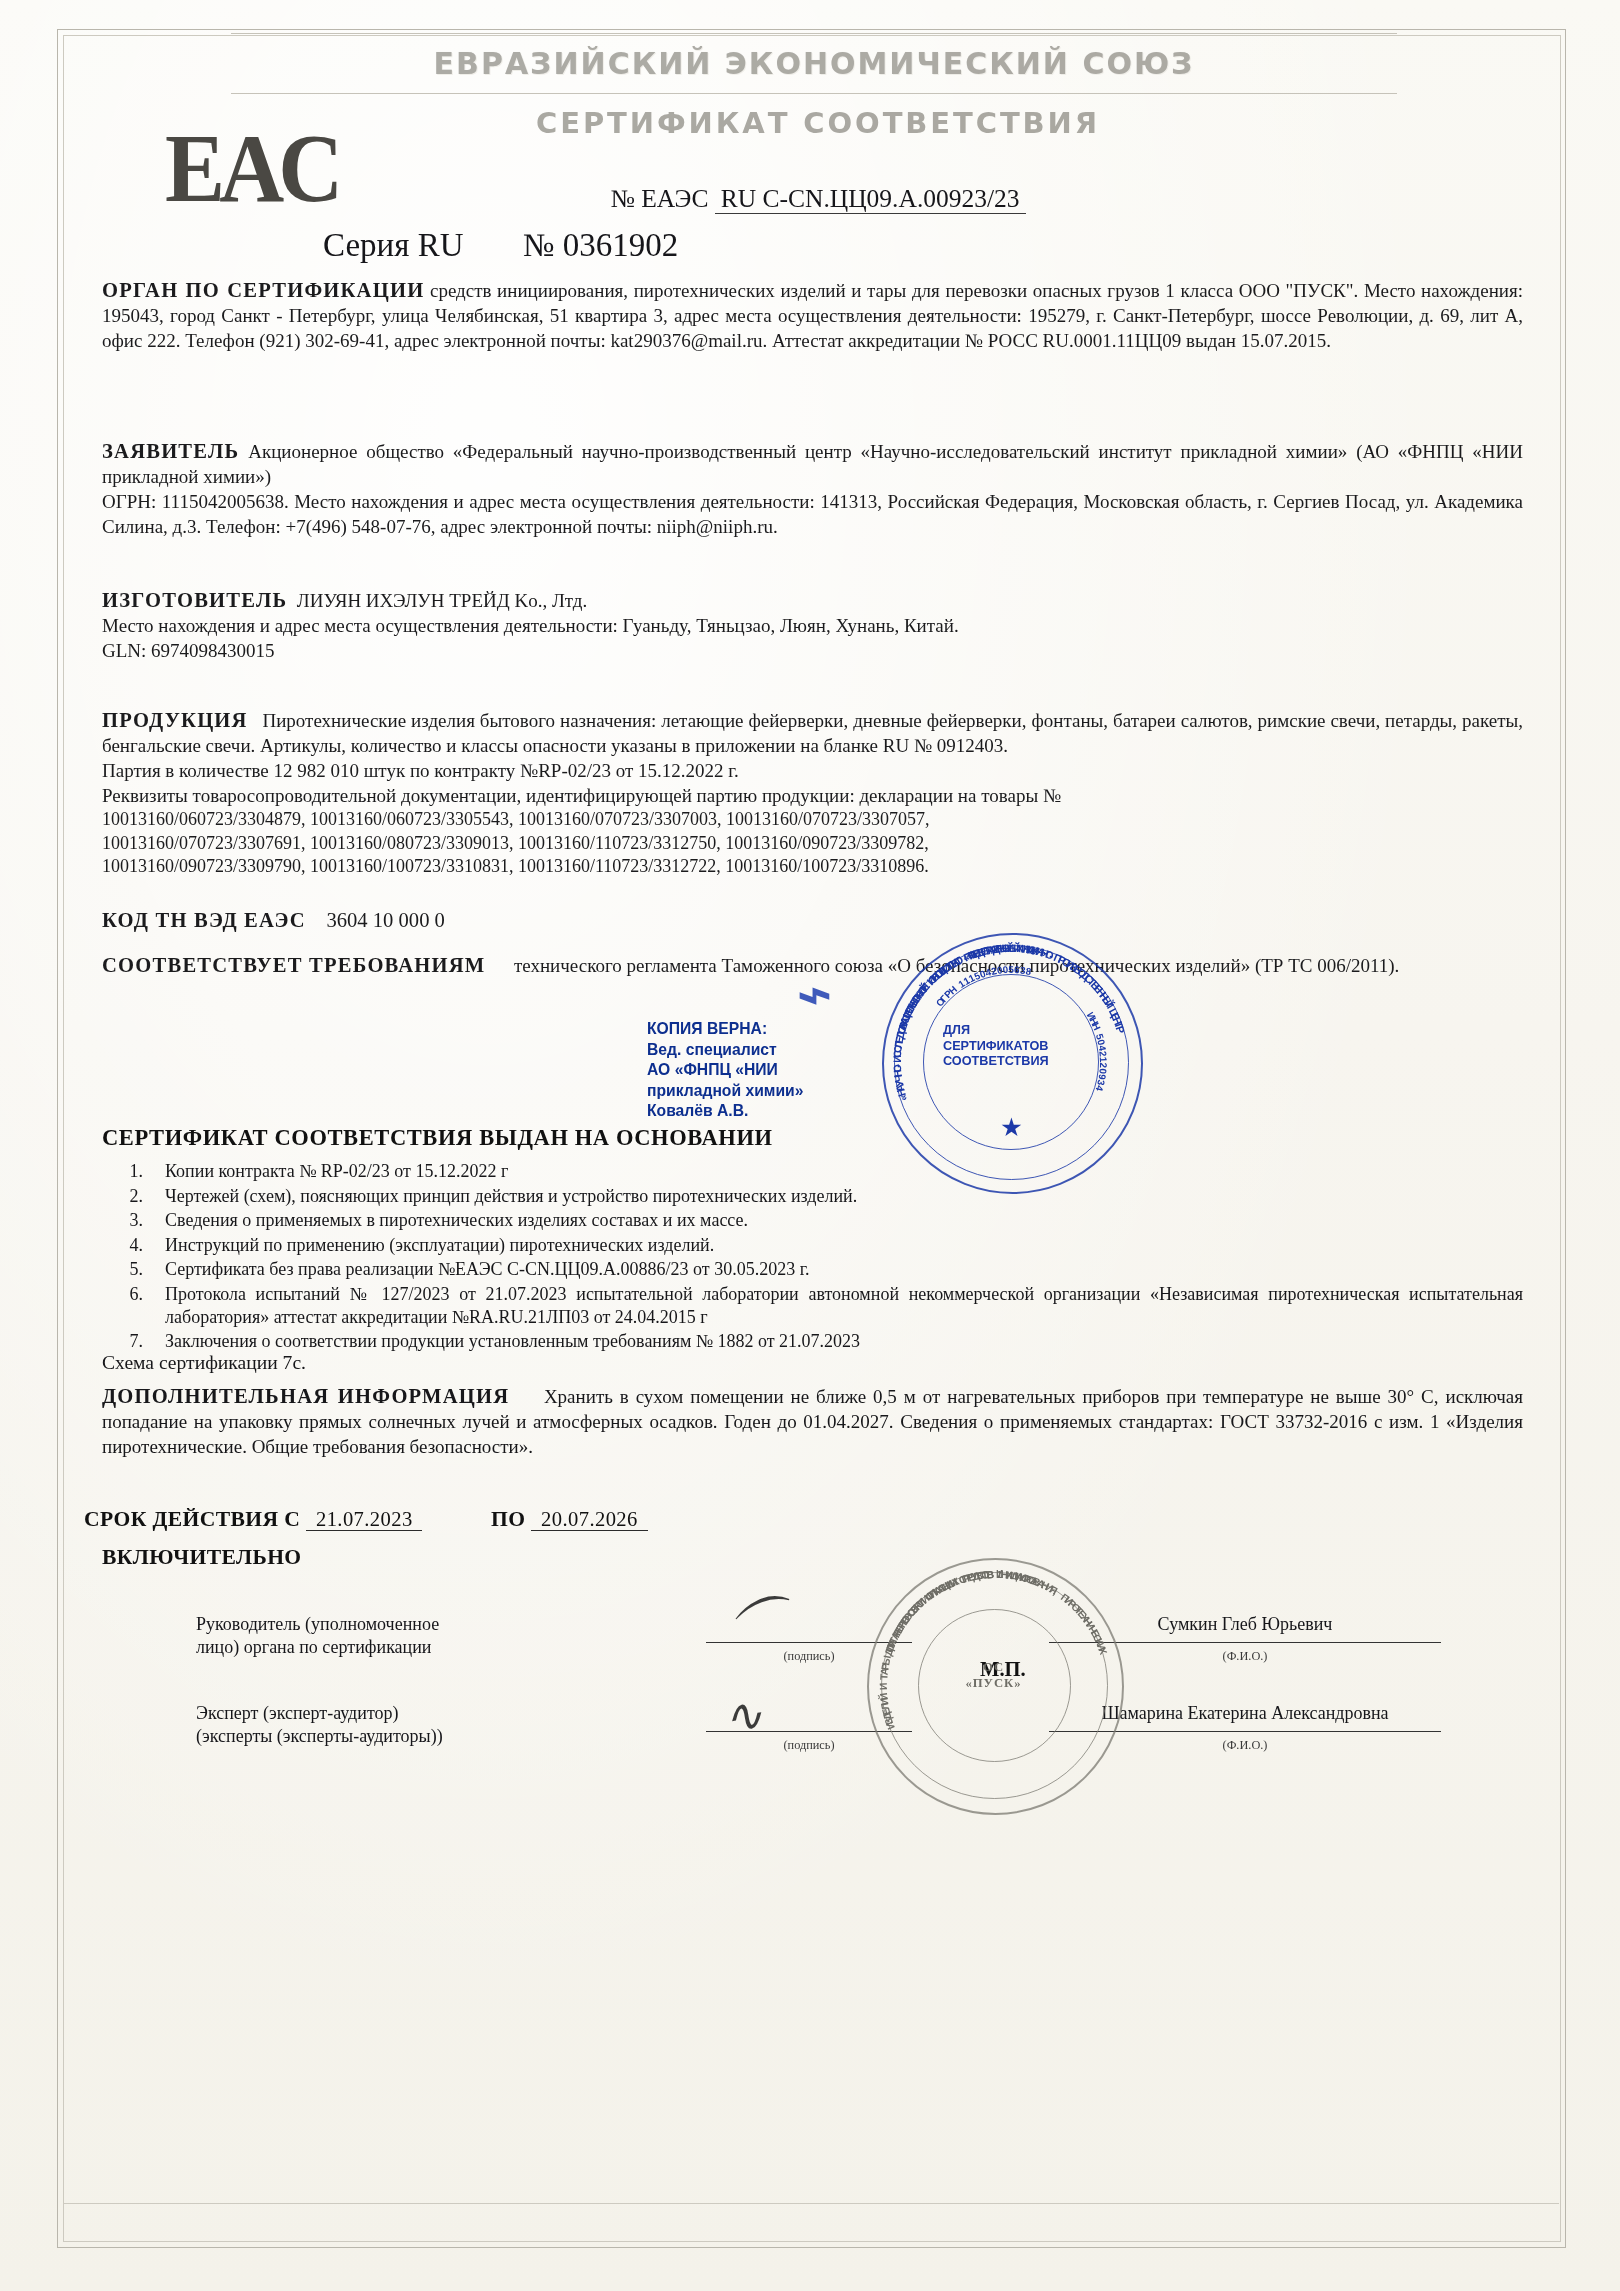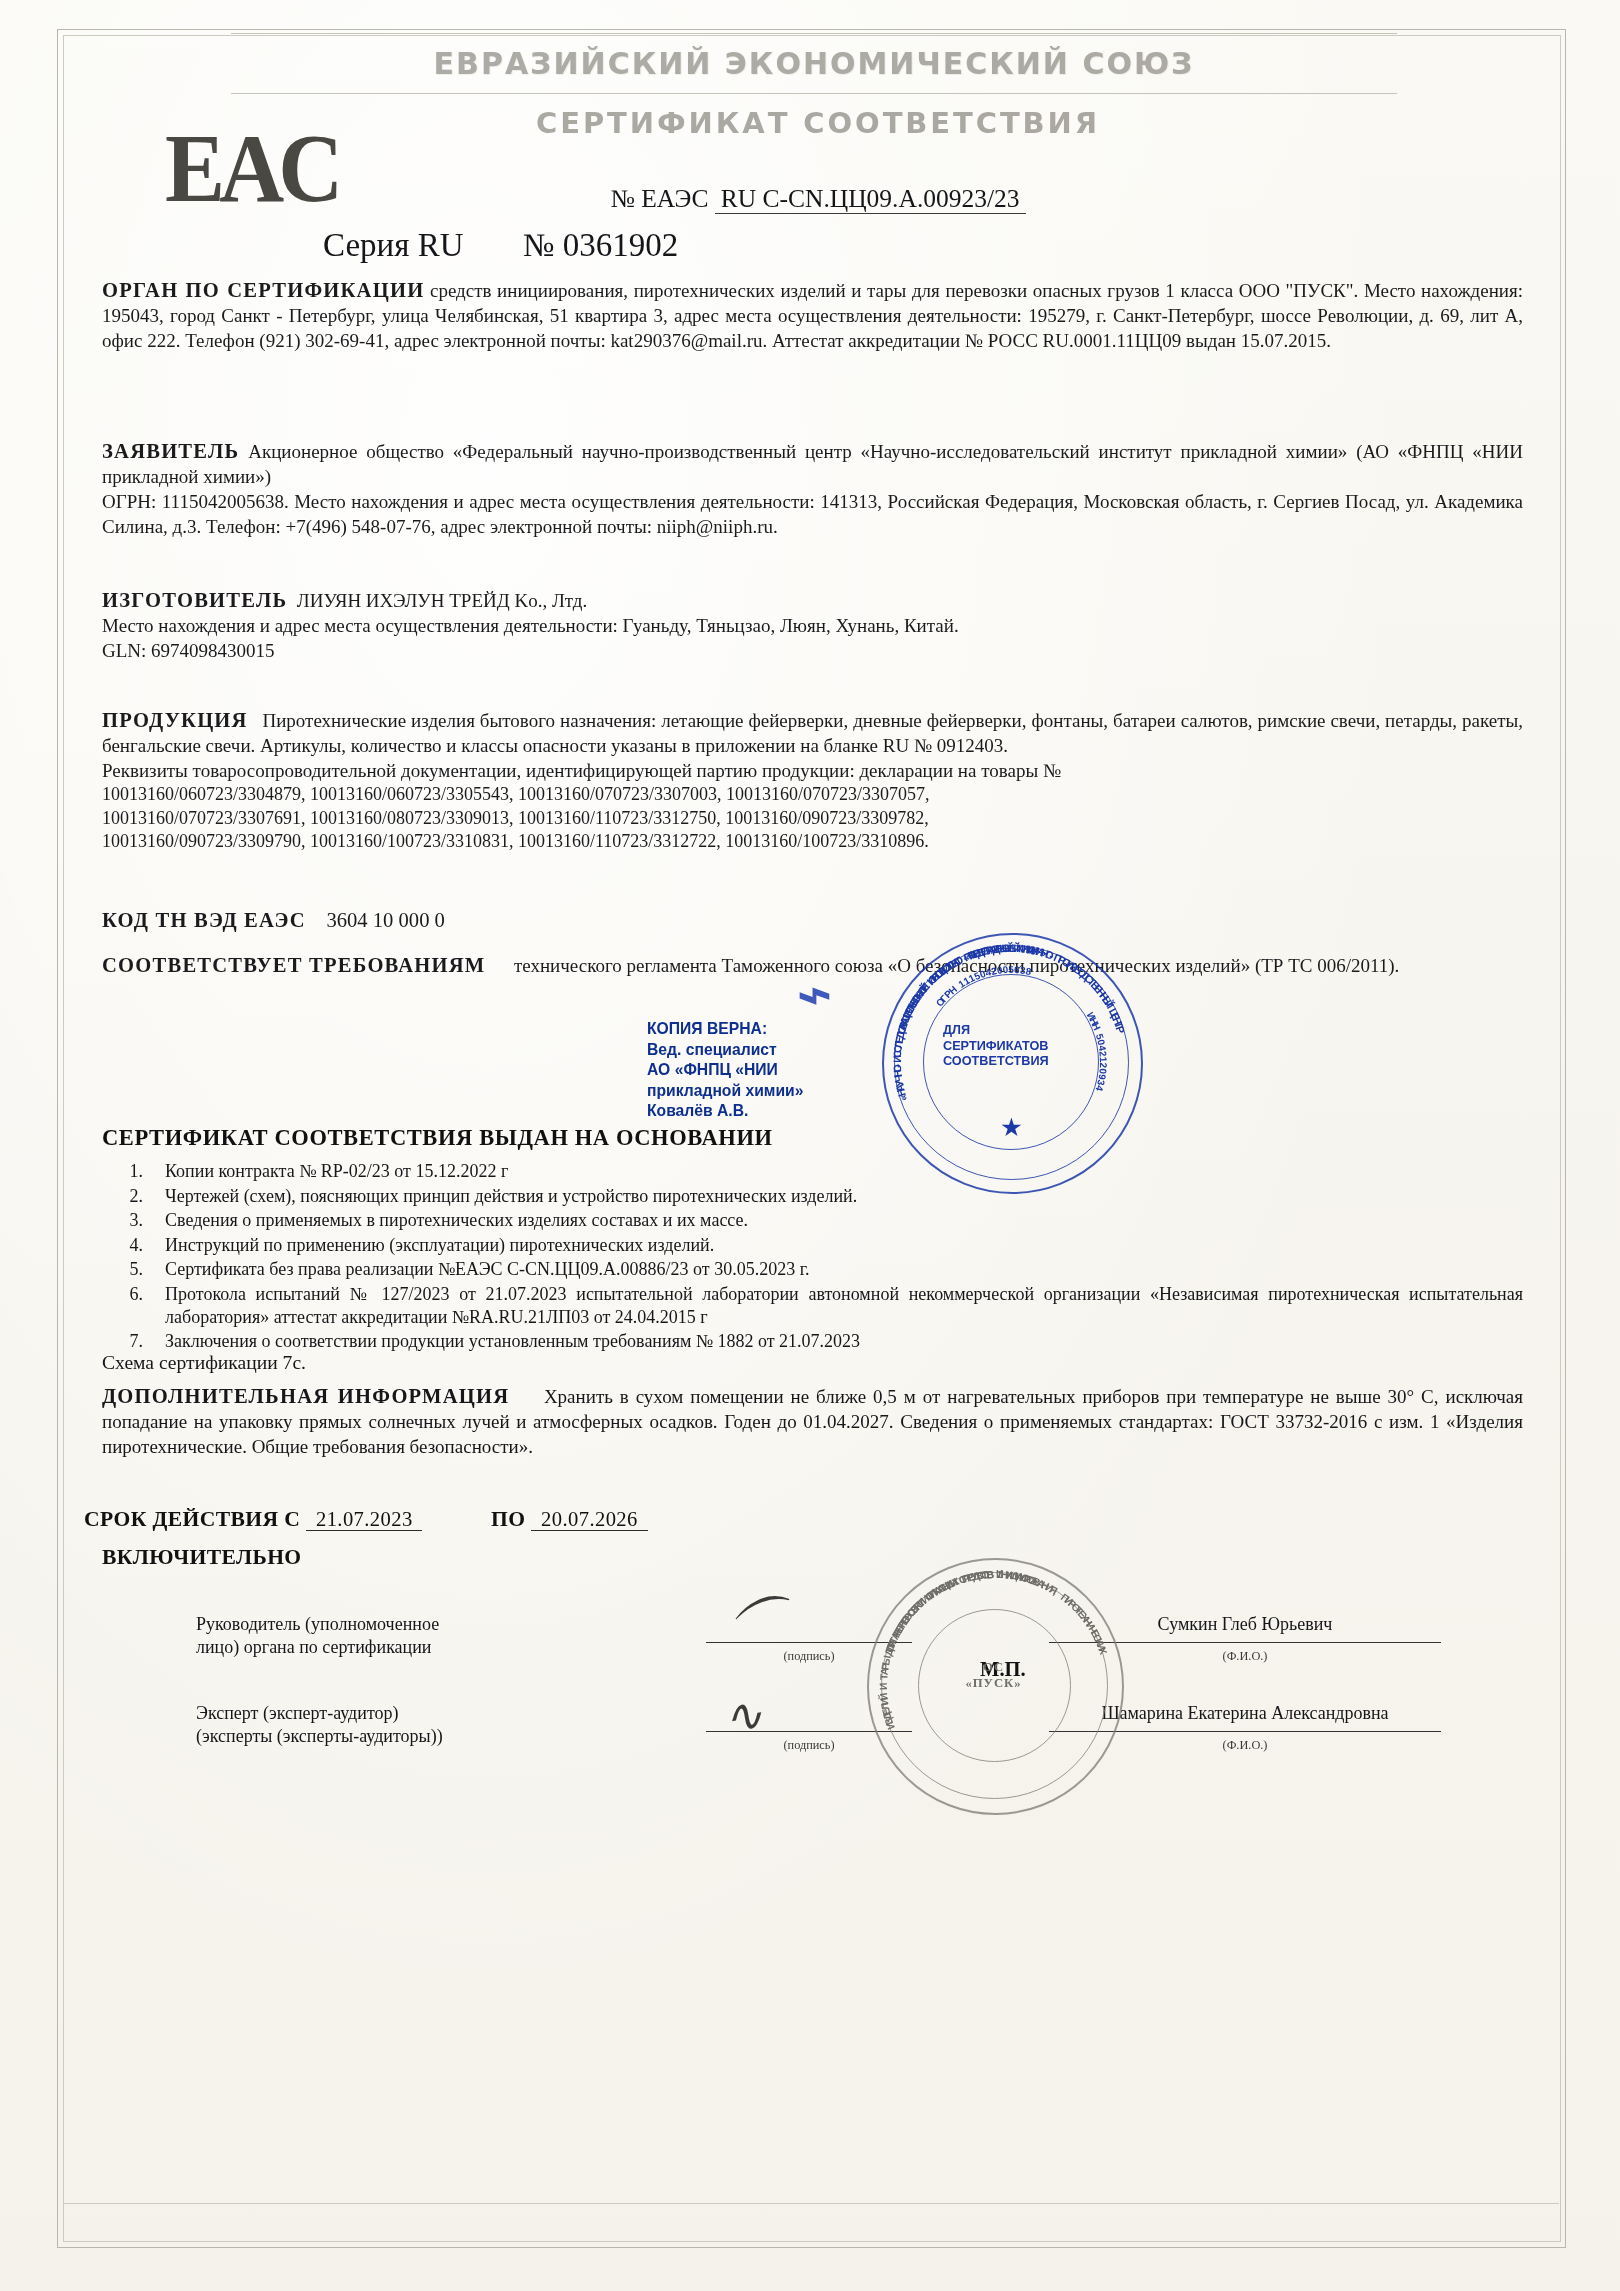--- a/index.html
+++ b/index.html
@@ -355,20 +355,21 @@
   <div class="block b-izgot">
     <p><span class="lbl-sp">ИЗГОТОВИТЕЛЬ</span>
        &nbsp;<span>ЛИУЯН ИХЭЛУН ТРЕЙД Ko., Лтд.</span></p>
     <p><span>Место нахождения и адрес места осуществления деятельности: Гуаньду, Тяньцзао, Люян, Хунань, Китай.</span></p>
     <p><span>GLN: 6974098430015</span></p>
   </div>
 
   <div class="block b-prod">
     <p><span class="lbl-sp">ПРОДУКЦИЯ</span>
        &nbsp; <span>Пиротехнические изделия бытового назначения: летающие фейерверки, дневные фейерверки, фонтаны, батареи салютов, римские свечи, петарды, ракеты, бенгальские свечи. Артикулы, количество и классы опасности указаны в приложении на бланке RU № 0912403.</span></p>
+    <p><span>Партия в количестве 12 982 010 штук по контракту №RP-02/23 от 15.12.2022 г.</span></p>
     <p><span>Реквизиты товаросопроводительной документации, идентифицирующей партию продукции: декларации на товары №</span></p>
     <p class="mono-nums">10013160/060723/3304879, 10013160/060723/3305543, 10013160/070723/3307003, 10013160/070723/3307057,</p>
     <p class="mono-nums">10013160/070723/3307691, 10013160/080723/3309013, 10013160/110723/3312750, 10013160/090723/3309782,</p>
     <p class="mono-nums">10013160/090723/3309790, 10013160/100723/3310831, 10013160/110723/3312722, 10013160/100723/3310896.</p>
   </div>
 
   <div class="block b-tnved">
     <span class="lbl-sp">КОД ТН ВЭД ЕАЭС</span>
     &nbsp;&nbsp;&nbsp;<span>3604 10 000 0</span>
   </div>

